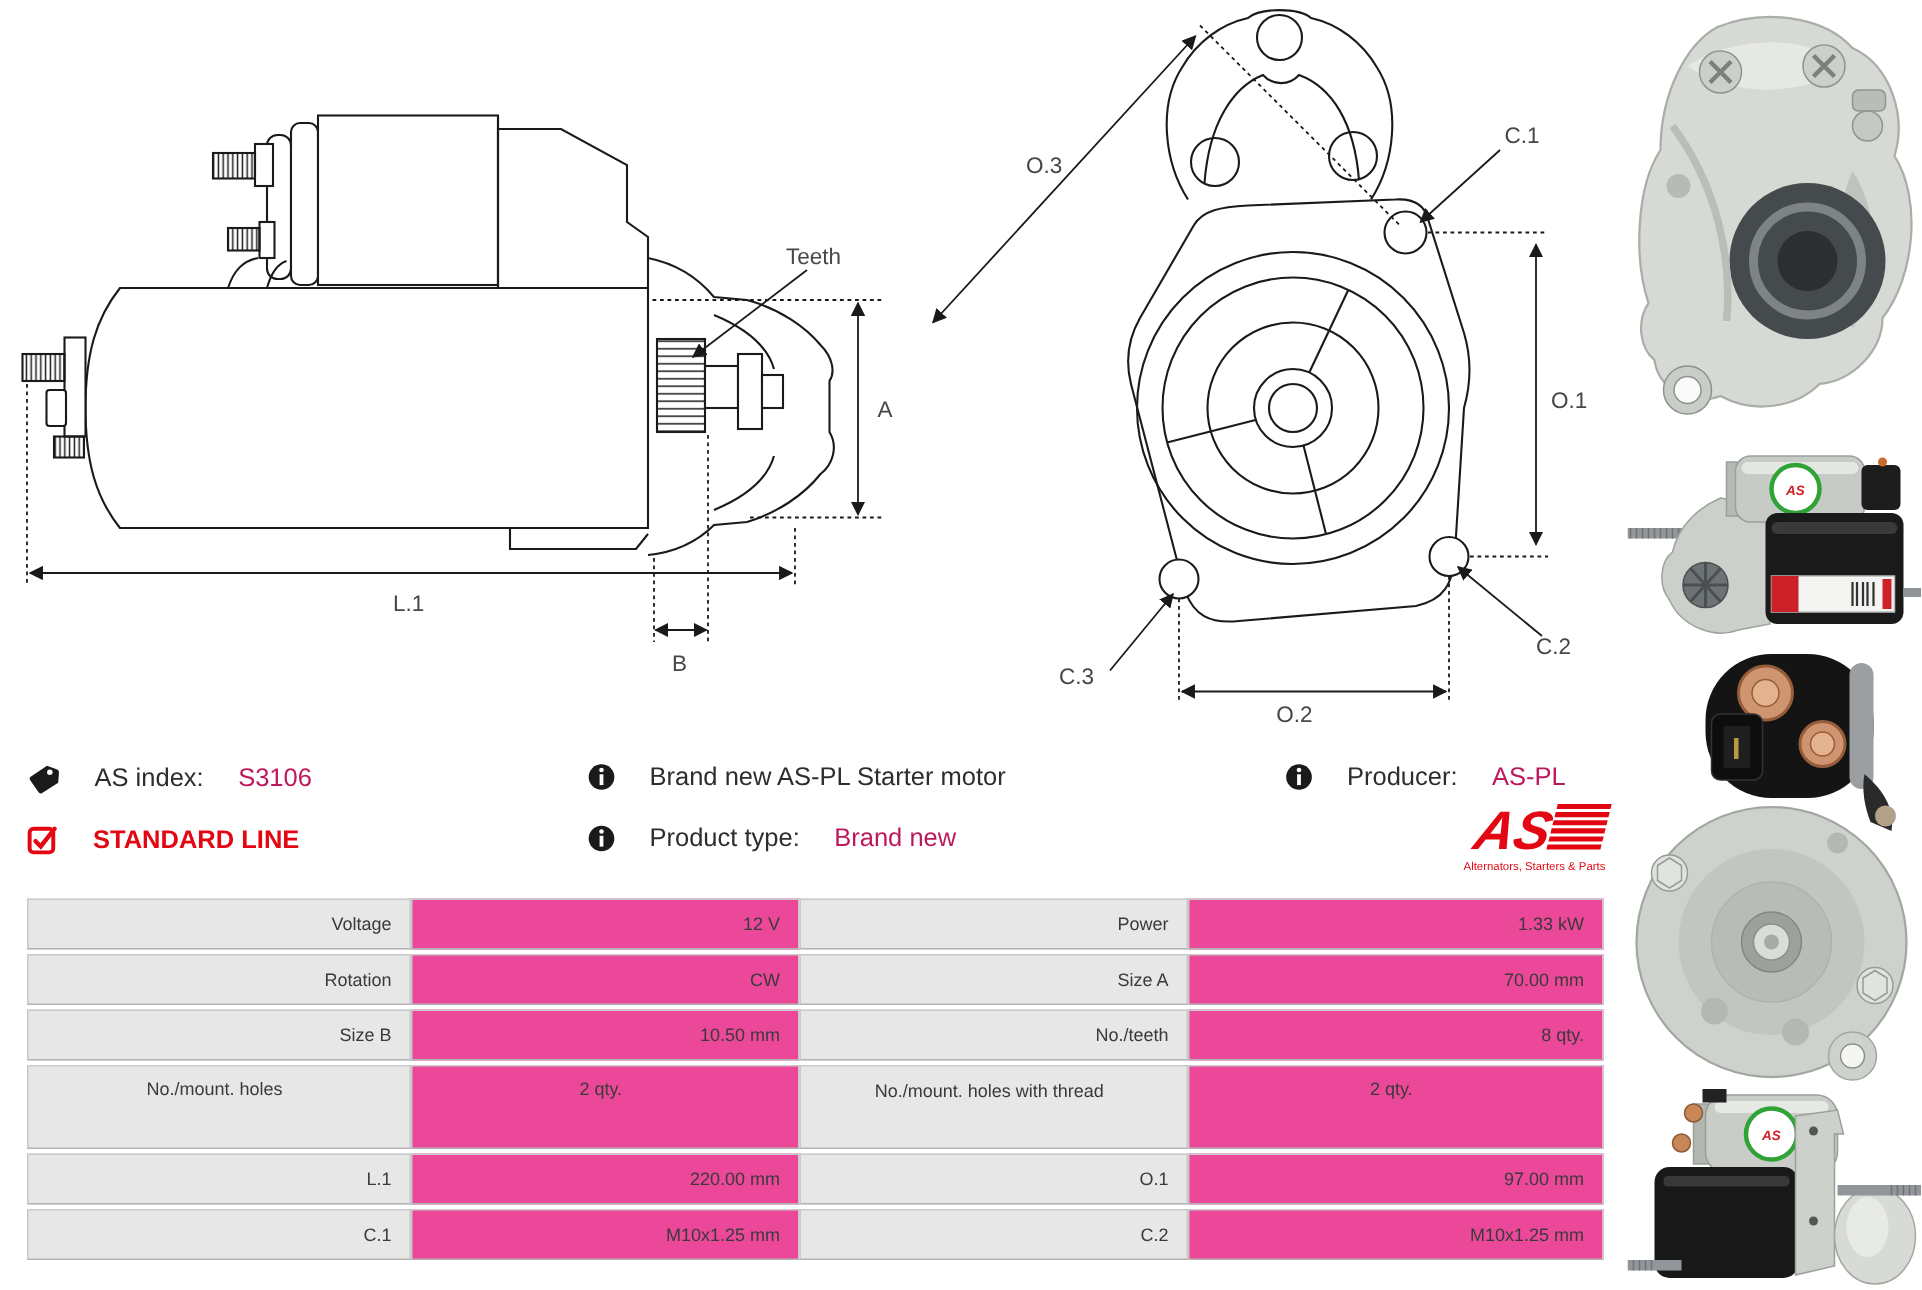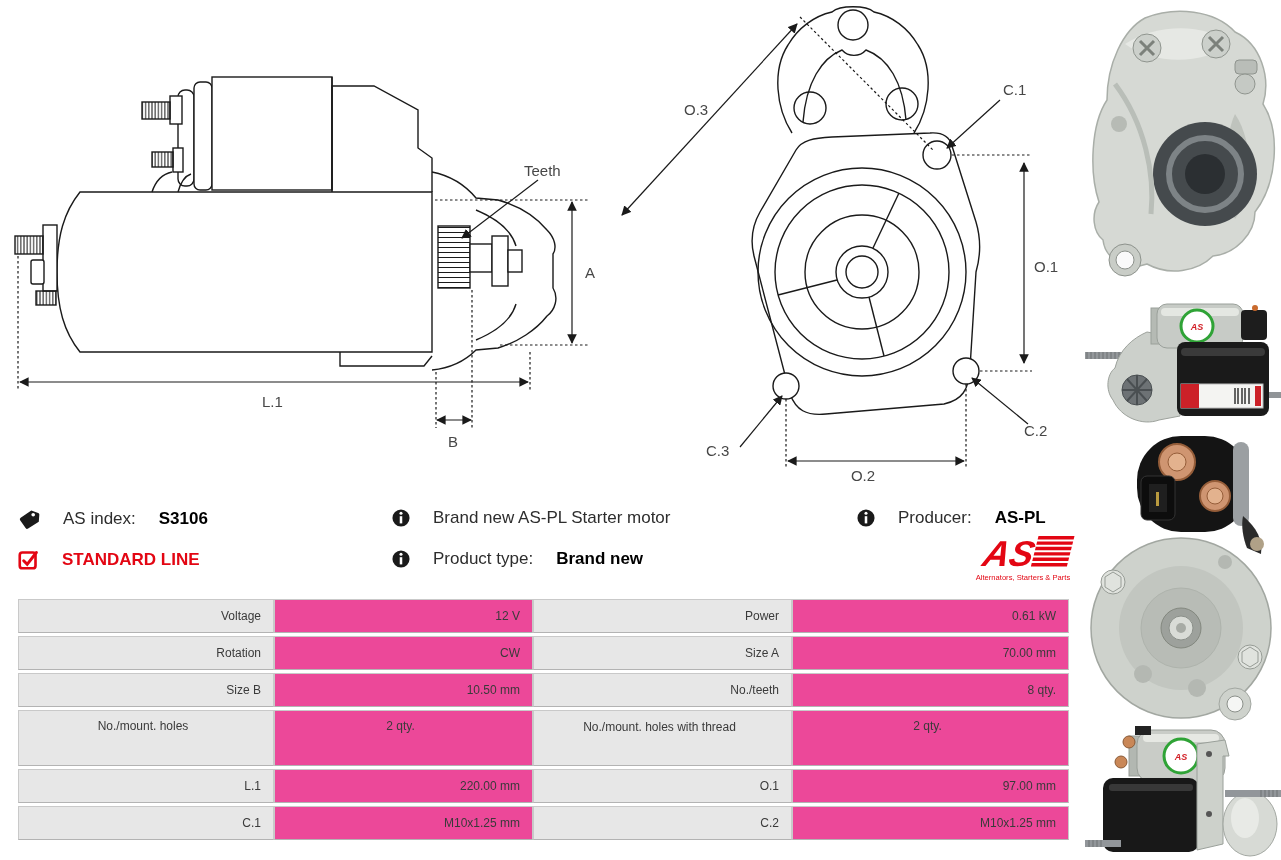--- a/index.html
+++ b/index.html
@@ -4,21 +4,21 @@
 <style>
   html,body{margin:0;padding:0;background:#fff;}
   .page{position:relative;width:1281px;height:860px;background:#fff;overflow:hidden;
         font-family:"Liberation Sans",sans-serif;color:#2d2d2d;}
   svg text{font-family:"Liberation Sans",sans-serif;}
   .diag{position:absolute;}
   .photos{position:absolute;left:1085px;top:0;width:196px;height:860px;}
   .photo{position:absolute;left:0;}
   
   .iline{position:absolute;display:flex;align-items:center;gap:23px;font-size:17px;white-space:nowrap;}
-  .iline b{font-weight:700;color:#000000;}
+  .iline b{font-weight:400;color:#be185d;}
   .red{color:#e30613;font-weight:700;}
   .icn{display:inline-flex;align-items:center;justify-content:center;}
   .logo{position:absolute;left:963px;top:534px;}
   
   .spec{position:absolute;left:18px;top:596px;border-collapse:separate;border-spacing:0 3px;
         table-layout:fixed;width:1051px;font-size:12px;color:#3a3a3a;}
   .spec td{border:1px solid #c9c9c9;border-bottom-color:#b3b3b3;padding:6px 12px 6px 6px;
            text-align:right;vertical-align:middle;height:34px;box-sizing:border-box;
            overflow:hidden;}
   .spec td.lbl{background:#e7e7e7;}
@@ -337,21 +337,21 @@
         <col style="width:256px">
         <col style="width:259px">
         <col style="width:259px">
         <col style="width:277px">
       </colgroup>
     <tbody>
       <tr>
         <td class="lbl">Voltage</td>
         <td class="val">12 V</td>
         <td class="lbl">Power</td>
-        <td class="val">0.61 kW</td>
+        <td class="val">1.33 kW</td>
       </tr>
       <tr>
         <td class="lbl">Rotation</td>
         <td class="val">CW</td>
         <td class="lbl">Size A</td>
         <td class="val">70.00 mm</td>
       </tr>
       <tr>
         <td class="lbl">Size B</td>
         <td class="val">10.50 mm</td>

